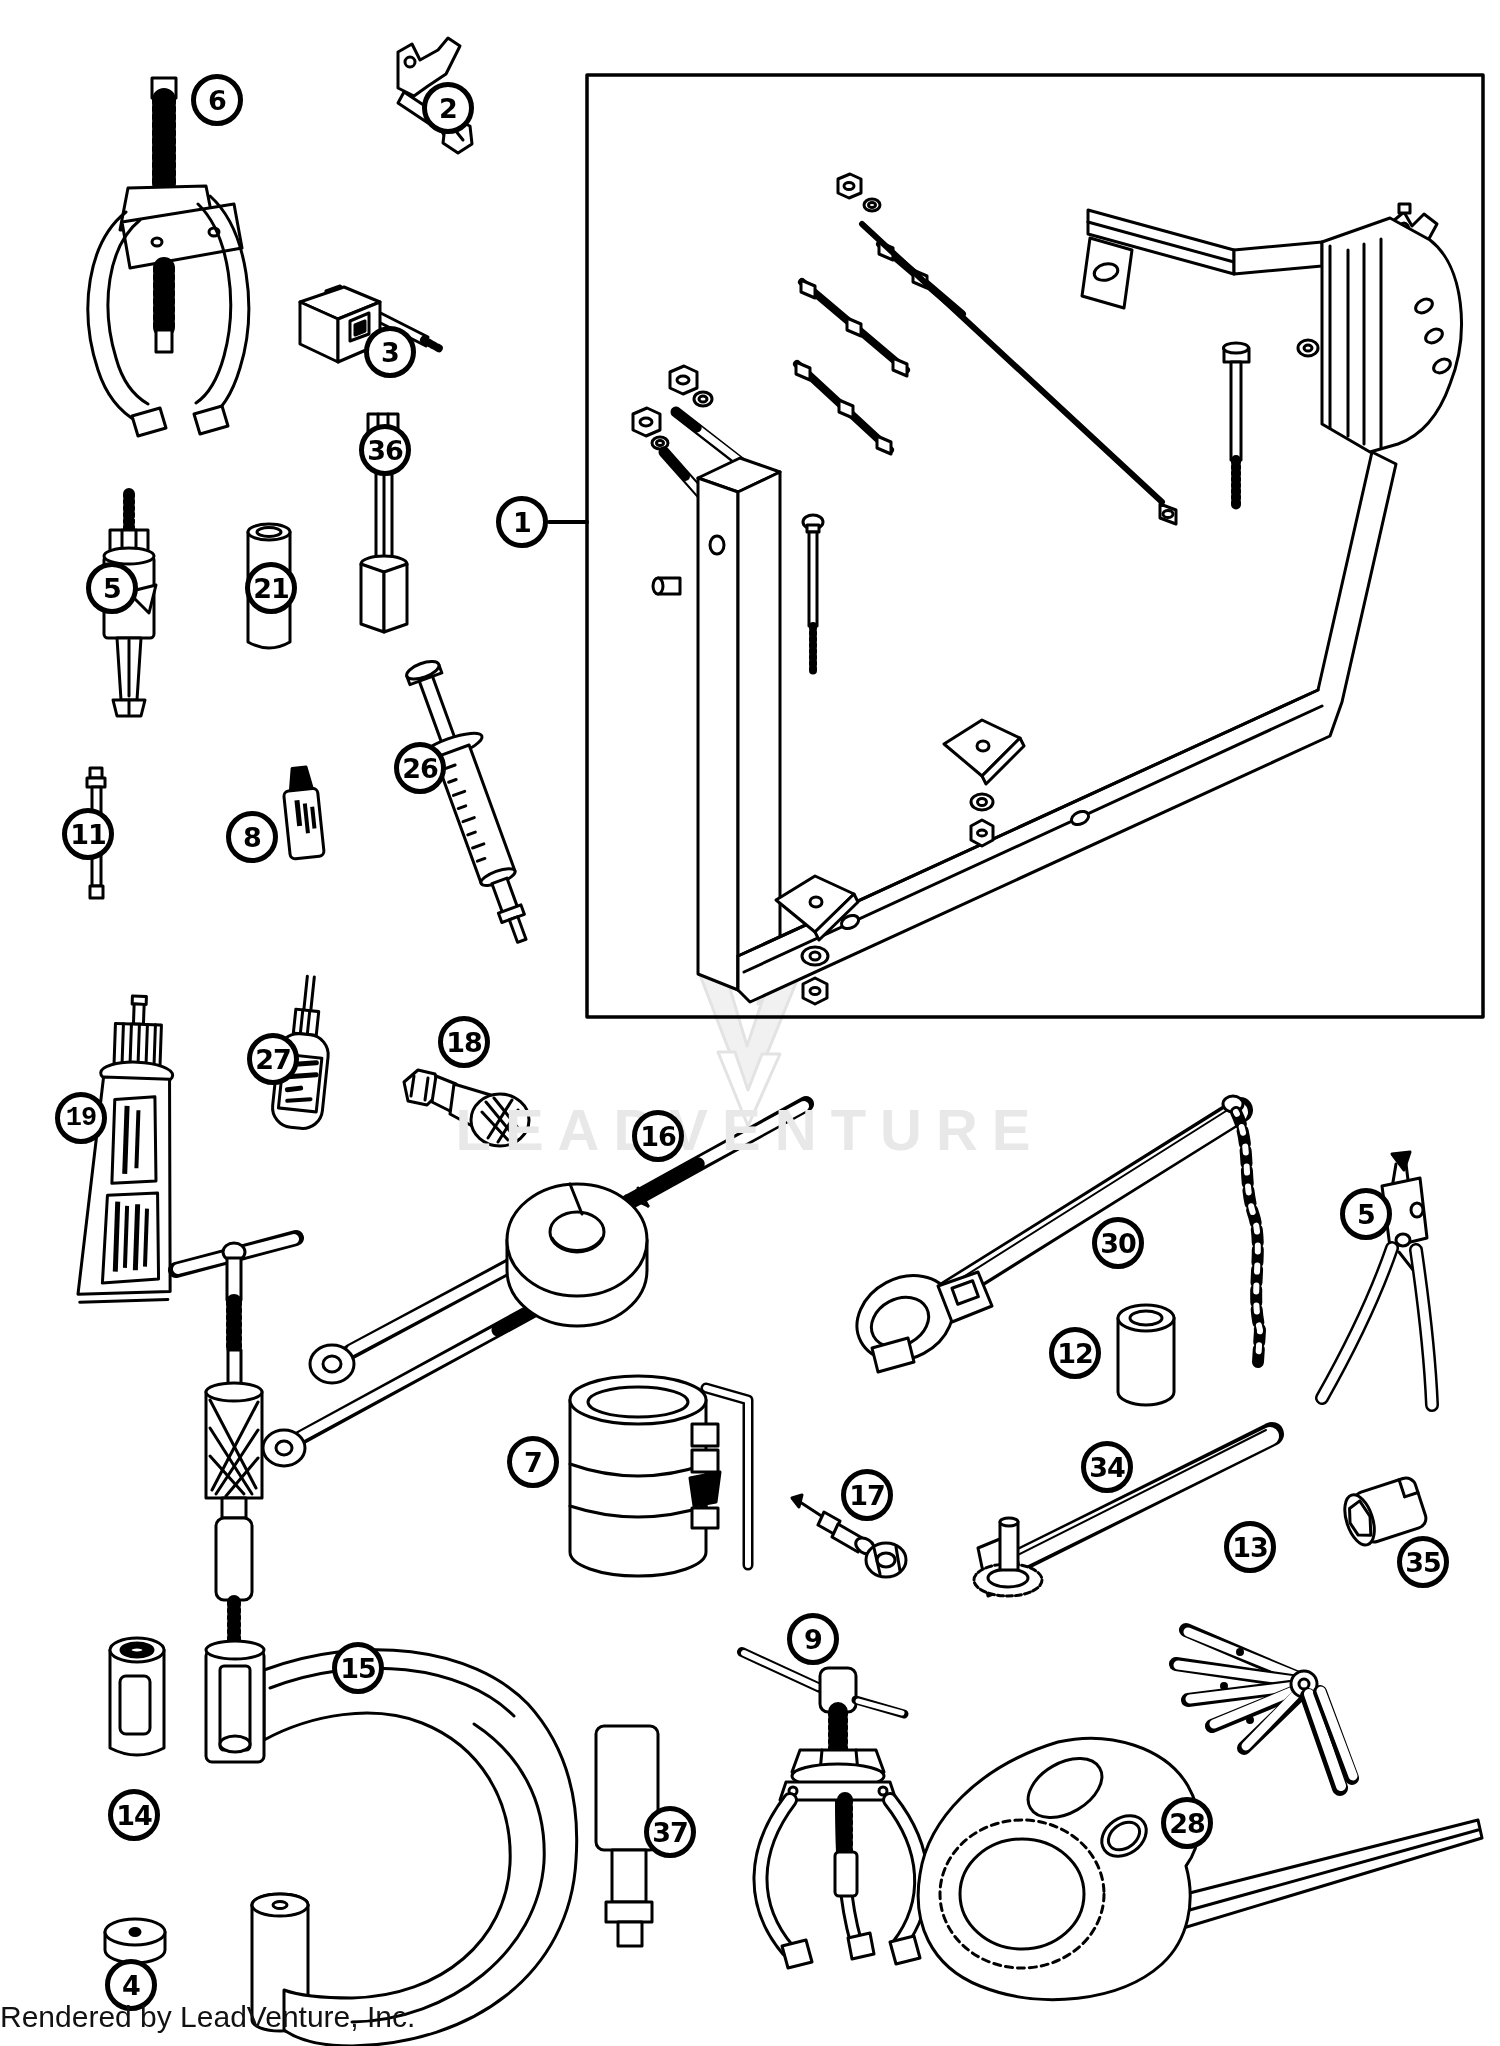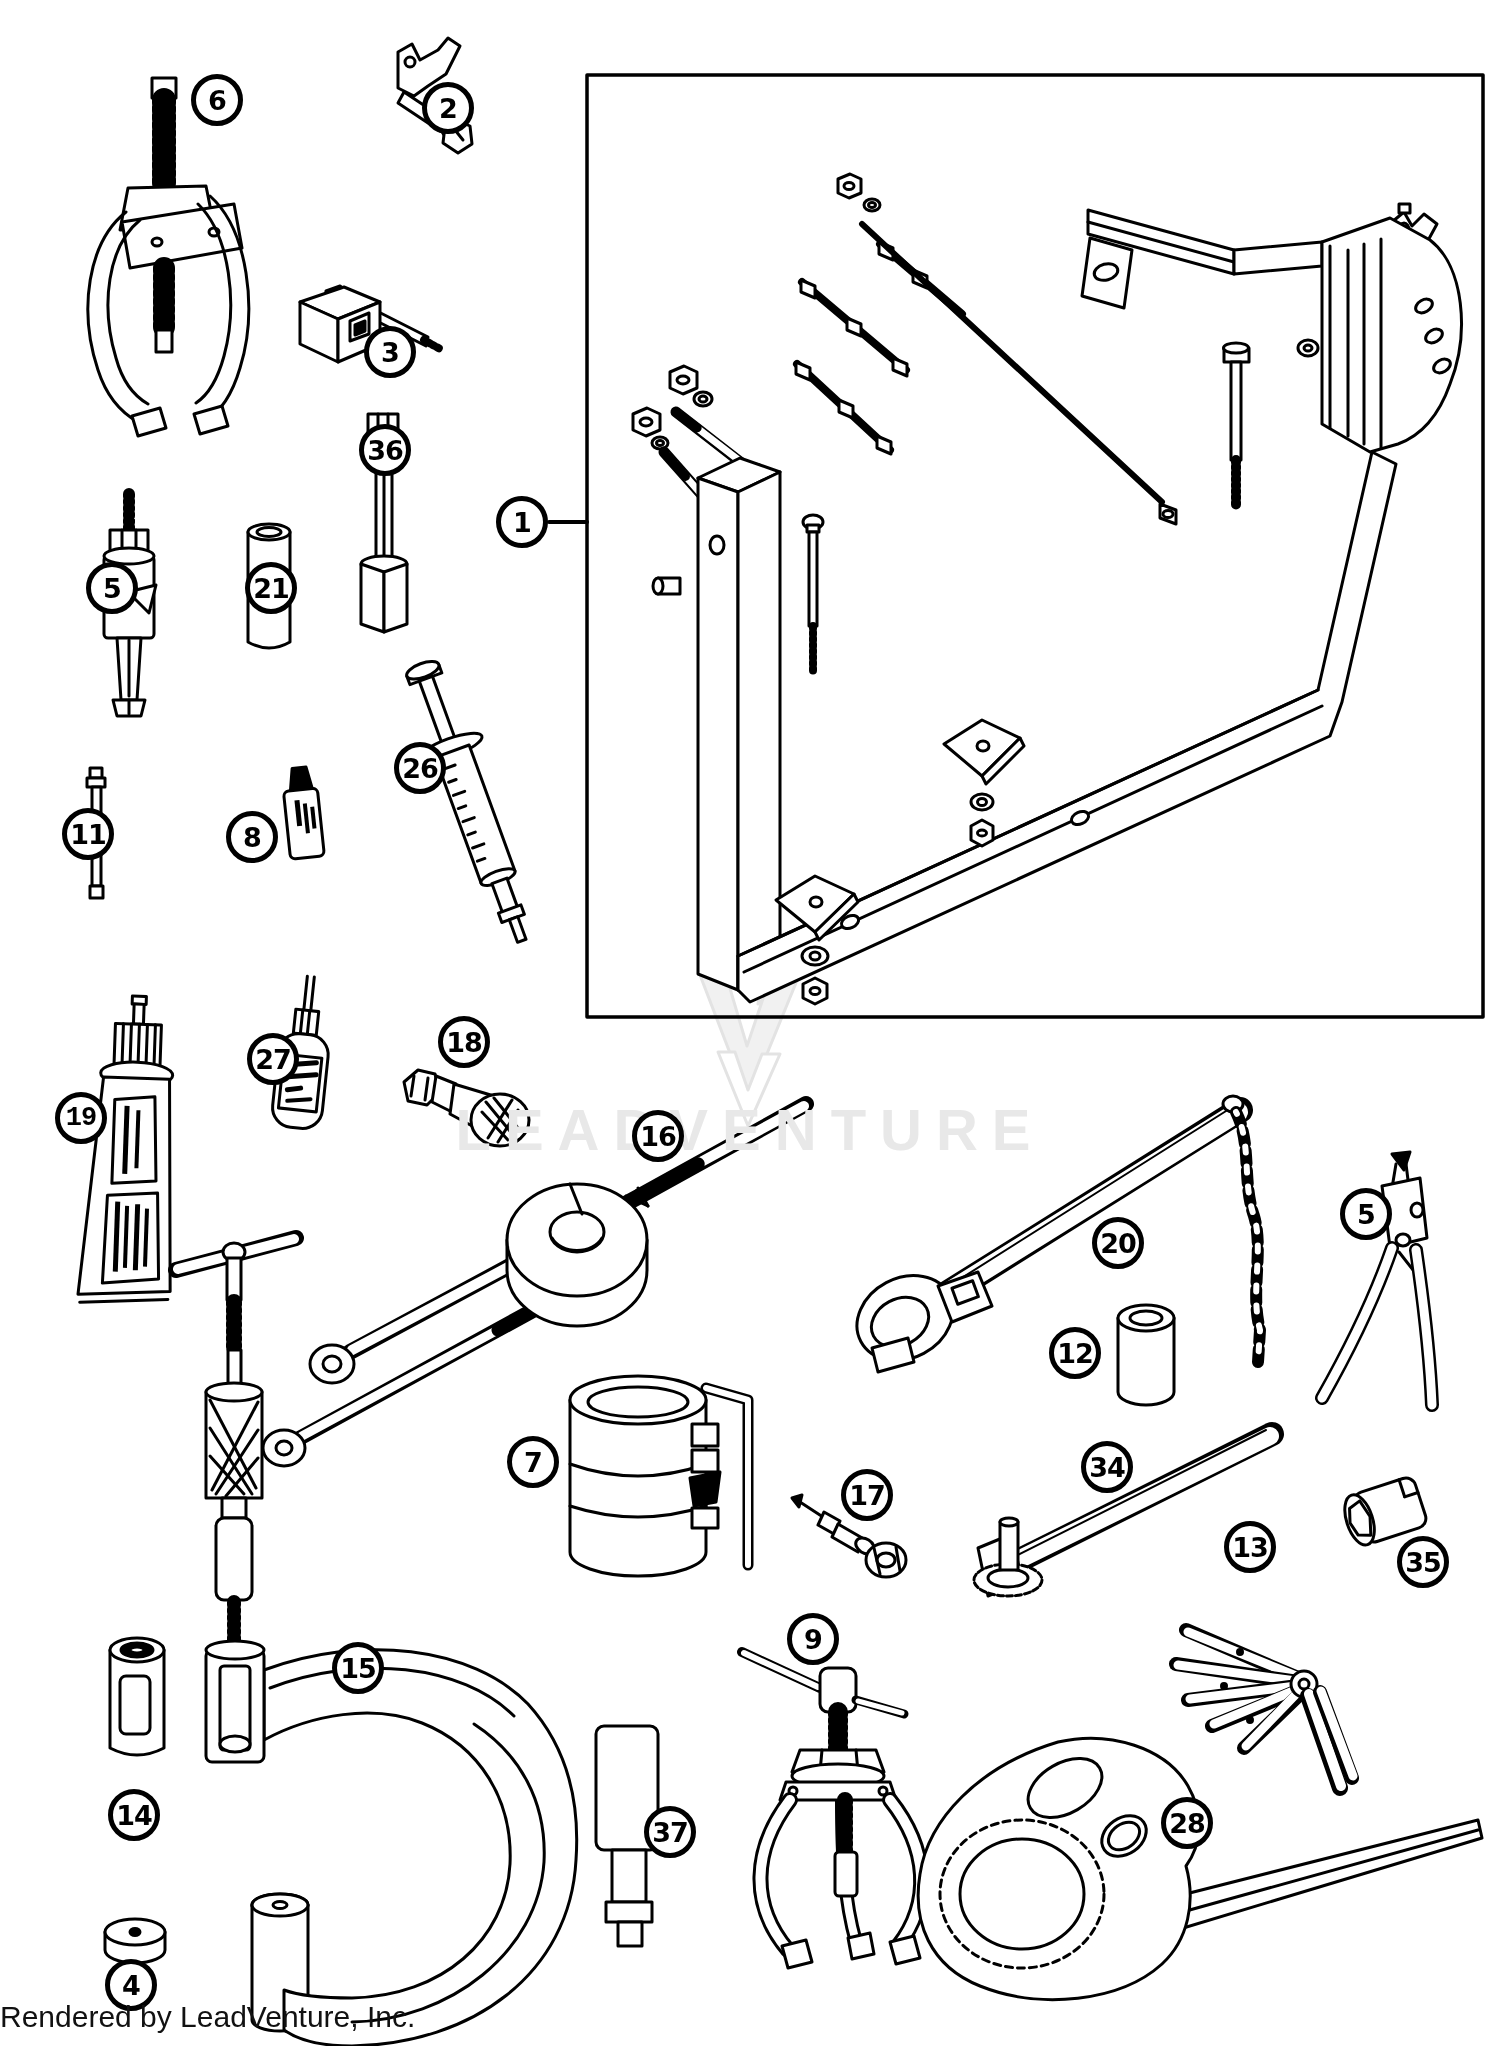--- a/index.html
+++ b/index.html
@@ -530,21 +530,21 @@
       <div class="callout" style="left: 86px; top: 562px;">5</div>
       <div class="callout" style="left: 62px; top: 808px;">11</div>
       <div class="callout" style="left: 1049px; top: 1327px;">12</div>
       <div class="callout" style="left: 1224px; top: 1521px;">13</div>
       <div class="callout" style="left: 108px; top: 1789px;">14</div>
       <div class="callout" style="left: 332px; top: 1642px;">15</div>
       <div class="callout" style="left: 632px; top: 1110px;">16</div>
       <div class="callout" style="left: 841px; top: 1469px;">17</div>
       <div class="callout" style="left: 438px; top: 1016px;">18</div>
       <div class="callout" style="left: 55px; top: 1092px; font-family: Liberation Mono, monospace;">19</div>
-      <div class="callout" style="left: 1092px; top: 1217px;">20</div>
+      <div class="callout" style="left: 1092px; top: 1217px;">30</div>
       <div class="callout" style="left: 245px; top: 562px;">21</div>
       <div class="callout" style="left: 394px; top: 742px;">26</div>
       <div class="callout" style="left: 247px; top: 1033px;">27</div>
       <div class="callout" style="left: 1161px; top: 1797px;">28</div>
       <div class="callout" style="left: 1081px; top: 1441px;">34</div>
       <div class="callout" style="left: 1397px; top: 1536px;">35</div>
       <div class="callout" style="left: 359px; top: 424px;">36</div>
       <div class="callout" style="left: 644px; top: 1806px;">37</div>
     </div>
 

